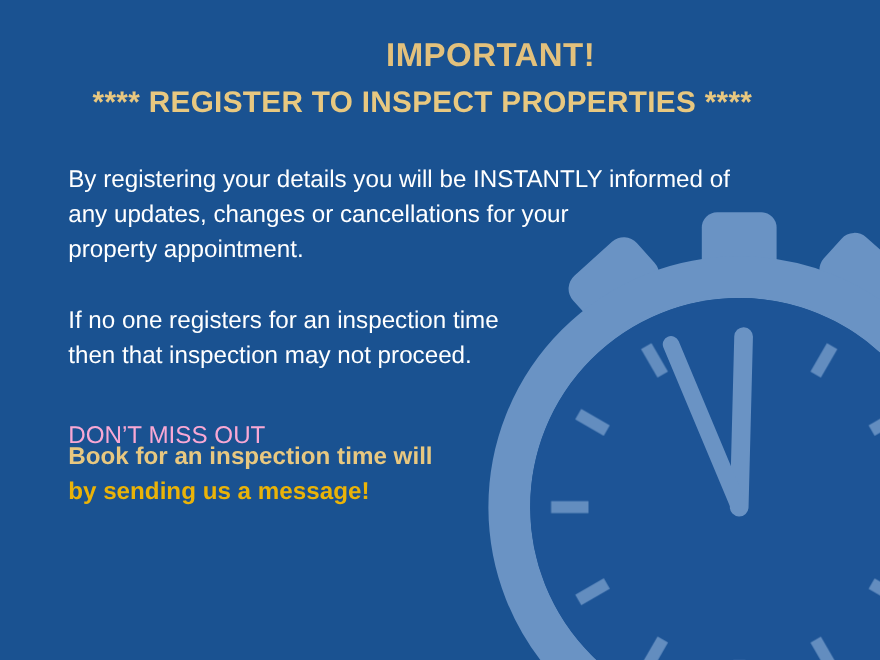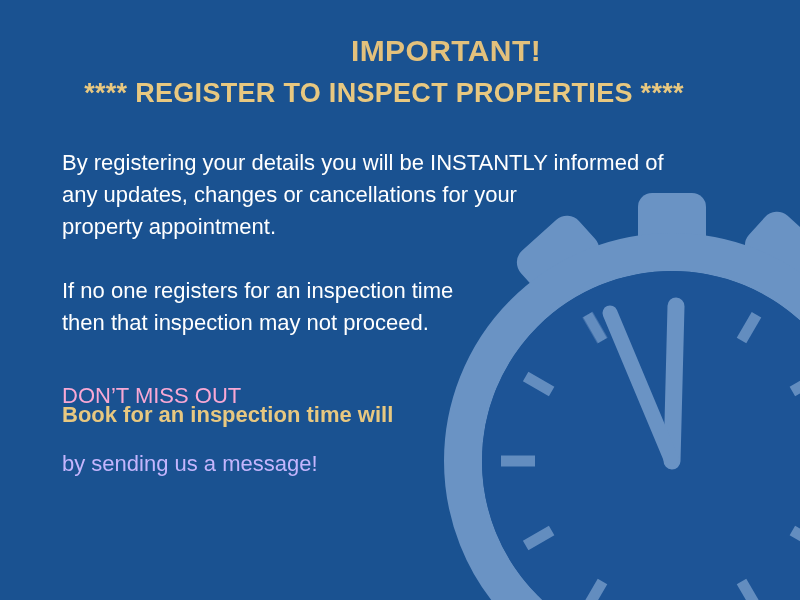--- a/index.html
+++ b/index.html
@@ -89,23 +89,22 @@
     font-weight: 400;
     margin-top: 13px;
   }
   #cta-1 {
     top: 399px;
     color: #e8c880;
     font-weight: 700;
   }
   #cta-2 {
     top: 431px;
-    color: #c4b5fd;
-    font-weight: 400;
-    margin-top: 17px;
+    color: #eab308;
+    font-weight: 700;
   }
 </style>
 </head>
 <body>
 
 <div id="slide">
 
   <svg id="clock-art" viewBox="0 0 800 600" aria-hidden="true">
     <defs>
       <clipPath id="slideClip">

